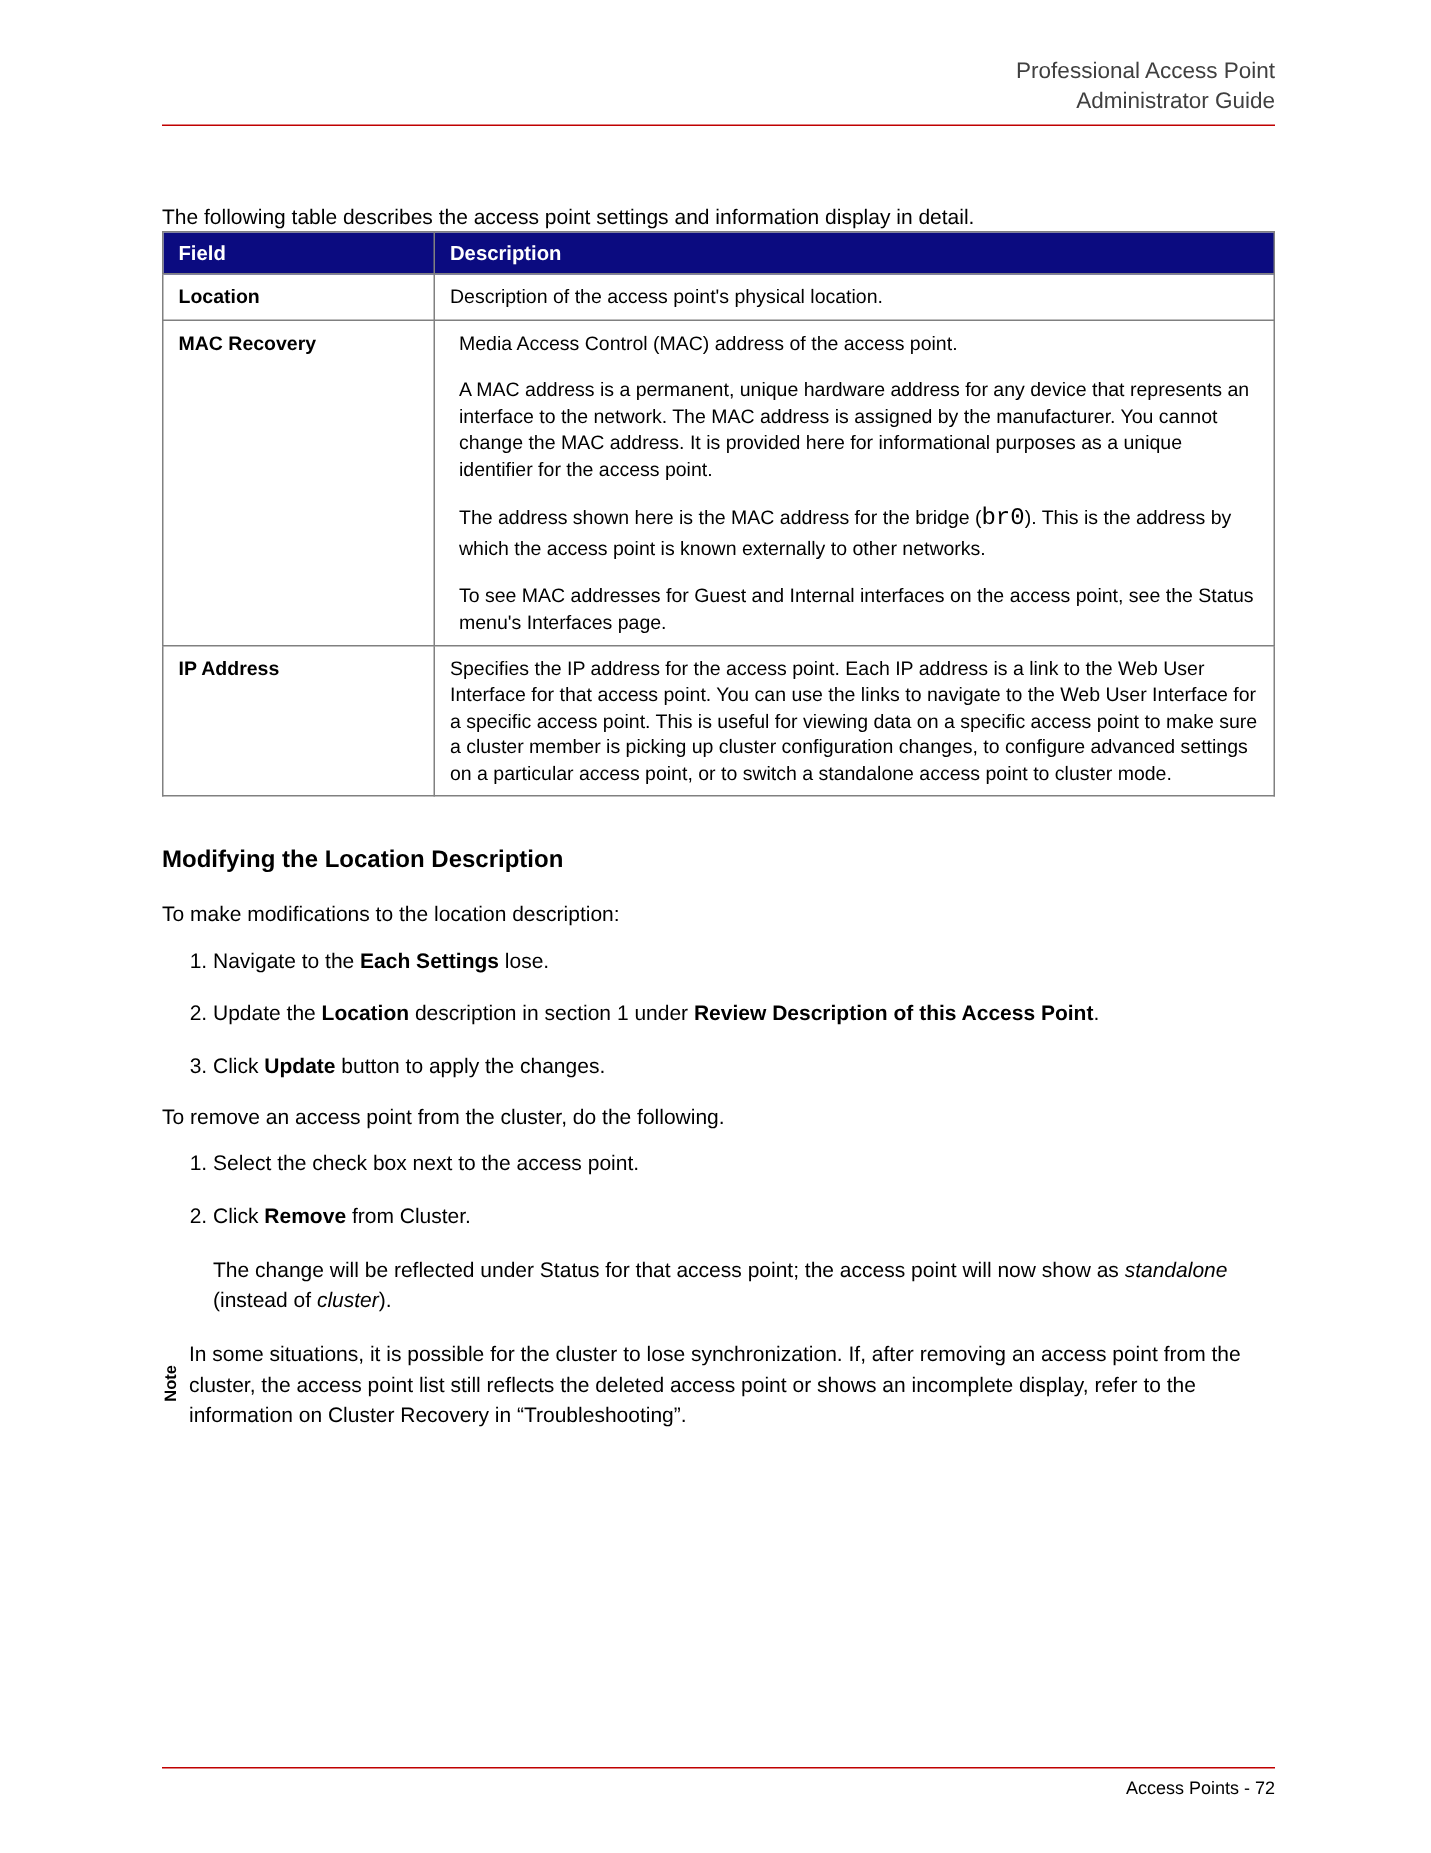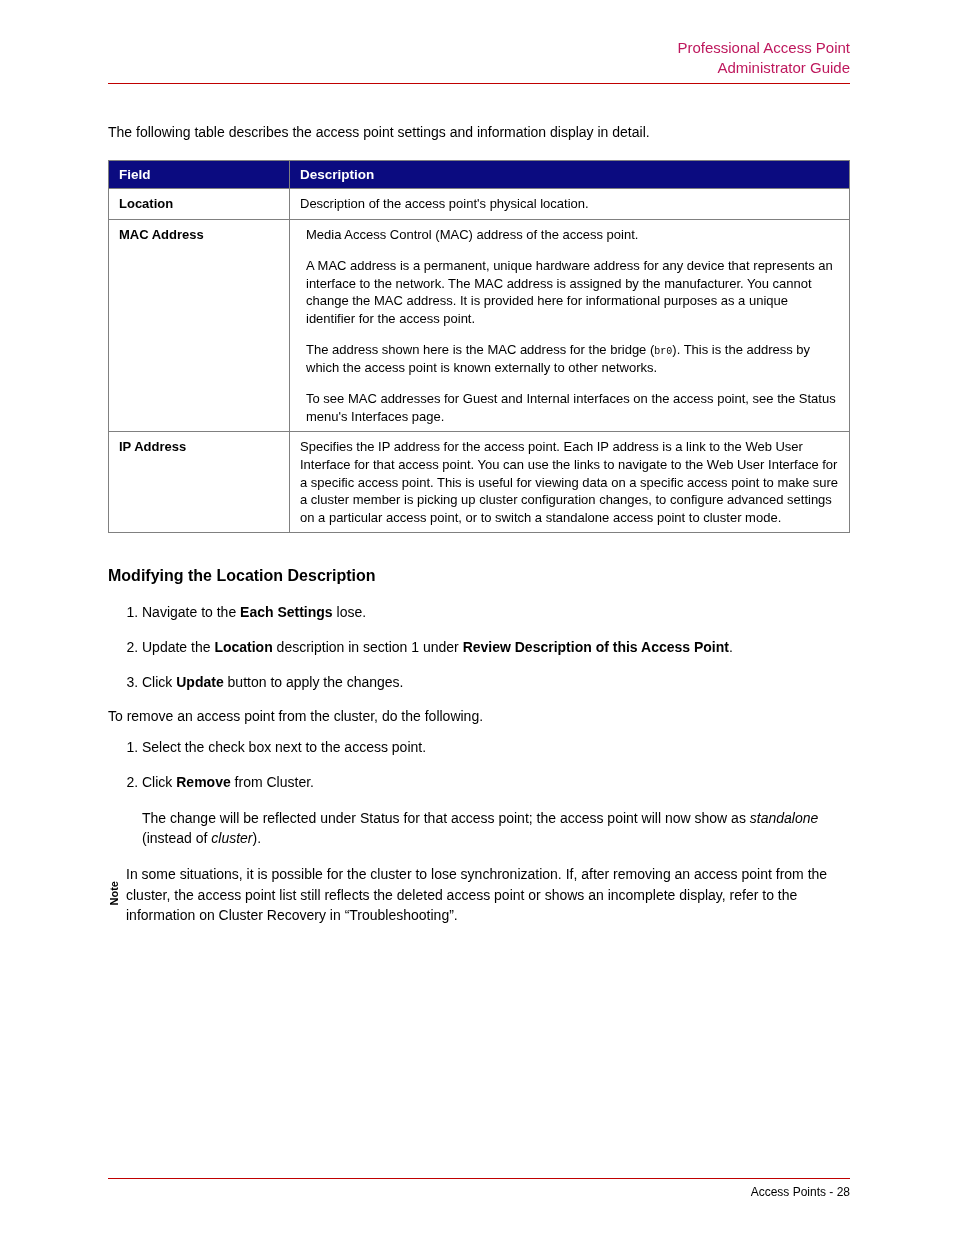--- a/index.html
+++ b/index.html
@@ -13,28 +13,28 @@
   .page {
     width: 954px;
     height: 1235px;
     position: relative;
     box-sizing: border-box;
     padding: 38px 104px 0 108px;
   }
   .header {
     text-align: right;
     font-size: 15px;
-    color: #be185d;
+    color: #404040;
     line-height: 1.3;
     padding-bottom: 6px;
     border-bottom: 1px solid #c00000;
-    margin-bottom: 40px;
+    margin-bottom: 52px;
   }
   .intro {
-    margin-bottom: 20px;
+    margin-bottom: 2px;
   }
   table.settings {
     border-collapse: collapse;
     width: 100%;
     font-size: 13px;
   }
   table.settings th {
     background: #0b0b80;
     color: #fff;
     text-align: left;
@@ -73,21 +73,21 @@
   ol li {
     margin-bottom: 16px;
     line-height: 1.35;
   }
   .bold-ui {
     font-family: Arial, Helvetica, sans-serif;
     font-weight: bold;
   }
   .mono {
     font-family: "Courier New", monospace;
-    font-size: 10px;
+    font-size: 16px;
   }
   .note-block {
     display: flex;
     align-items: center;
     margin-top: 8px;
   }
   .note-label {
     writing-mode: vertical-rl;
     font-weight: bold;
     font-size: 11px;
@@ -133,51 +133,52 @@
         <th>Field</th>
         <th>Description</th>
       </tr>
     </thead>
     <tbody>
       <tr>
         <td class="fieldcol">Location</td>
         <td>Description of the access point's physical location.</td>
       </tr>
       <tr>
-        <td class="fieldcol">MAC Address</td>
+        <td class="fieldcol">MAC Recovery</td>
         <td>
           <p>Media Access Control (MAC) address of the access point.</p>
           <p>A MAC address is a permanent, unique hardware address for any device that represents an interface to the network. The MAC address is assigned by the manufacturer. You cannot change the MAC address. It is provided here for informational purposes as a unique identifier for the access point.</p>
           <p><span>The address shown here is the MAC address for the bridge (</span><span class="mono">br0</span><span>). This is the address by which the access point is known externally to other networks.</span></p>
           <p>To see MAC addresses for Guest and Internal interfaces on the access point, see the Status menu's Interfaces page.</p>
         </td>
       </tr>
       <tr>
         <td class="fieldcol">IP Address</td>
         <td>Specifies the IP address for the access point. Each IP address is a link to the Web User Interface for that access point. You can use the links to navigate to the Web User Interface for a specific access point. This is useful for viewing data on a specific access point to make sure a cluster member is picking up cluster configuration changes, to configure advanced settings on a particular access point, or to switch a standalone access point to cluster mode.</td>
       </tr>
     </tbody>
   </table>
 
   <h2>Modifying the Location Description</h2>
+  <p>To make modifications to the location description:</p>
   <ol>
     <li><span>Navigate to the </span><span class="bold-ui">Each Settings</span><span> lose.</span></li>
     <li><span>Update the </span><span class="bold-ui">Location</span><span> description in section 1 under </span><span class="bold-ui">Review Description of this Access Point</span><span>.</span></li>
     <li><span>Click </span><span class="bold-ui">Update</span><span> button to apply the changes.</span></li>
   </ol>
 
   <p>To remove an access point from the cluster, do the following.</p>
   <ol>
     <li>Select the check box next to the access point.</li>
     <li><span>Click </span><span class="bold-ui">Remove</span><span> from Cluster.</span></li>
   </ol>
   <p class="followup"><span>The change will be reflected under Status for that access point; the access point will now show as </span><span class="italic">standalone</span><span> (instead of </span><span class="italic">cluster</span><span>).</span></p>
 
   <div class="note-block">
     <div class="note-label">Note</div>
     <div class="note-text">In some situations, it is possible for the cluster to lose synchronization. If, after removing an access point from the cluster, the access point list still reflects the deleted access point or shows an incomplete display, refer to the information on Cluster Recovery in “Troubleshooting”.</div>
   </div>
 
   <div class="footer">
-    <span>Access Points - 28</span>
+    <span>Access Points - 72</span>
   </div>
 
 </div>
 
 </body></html>

